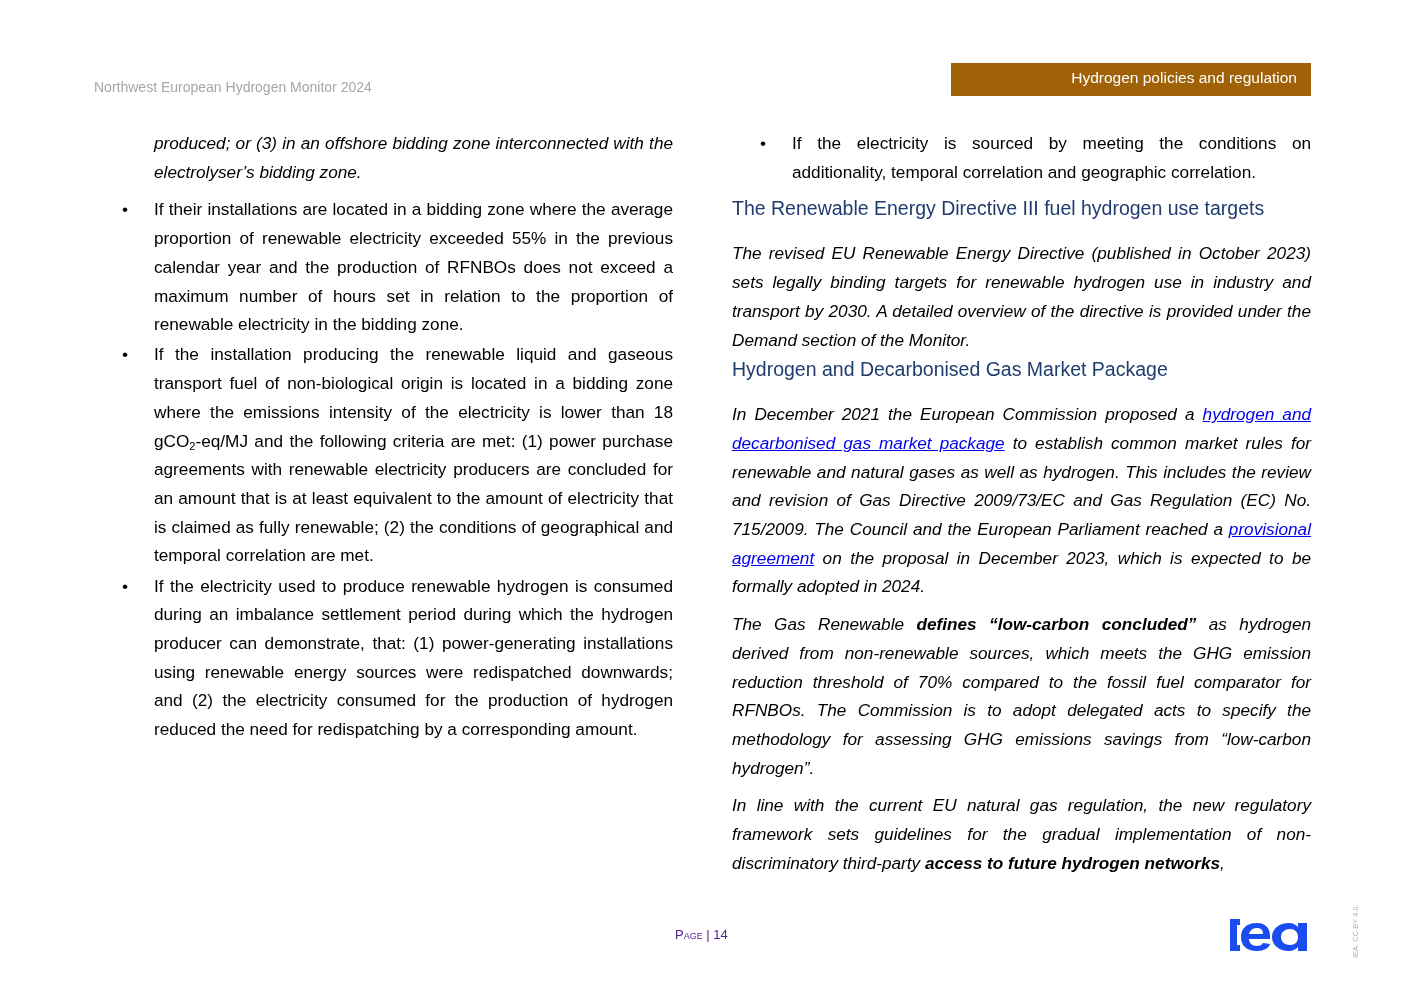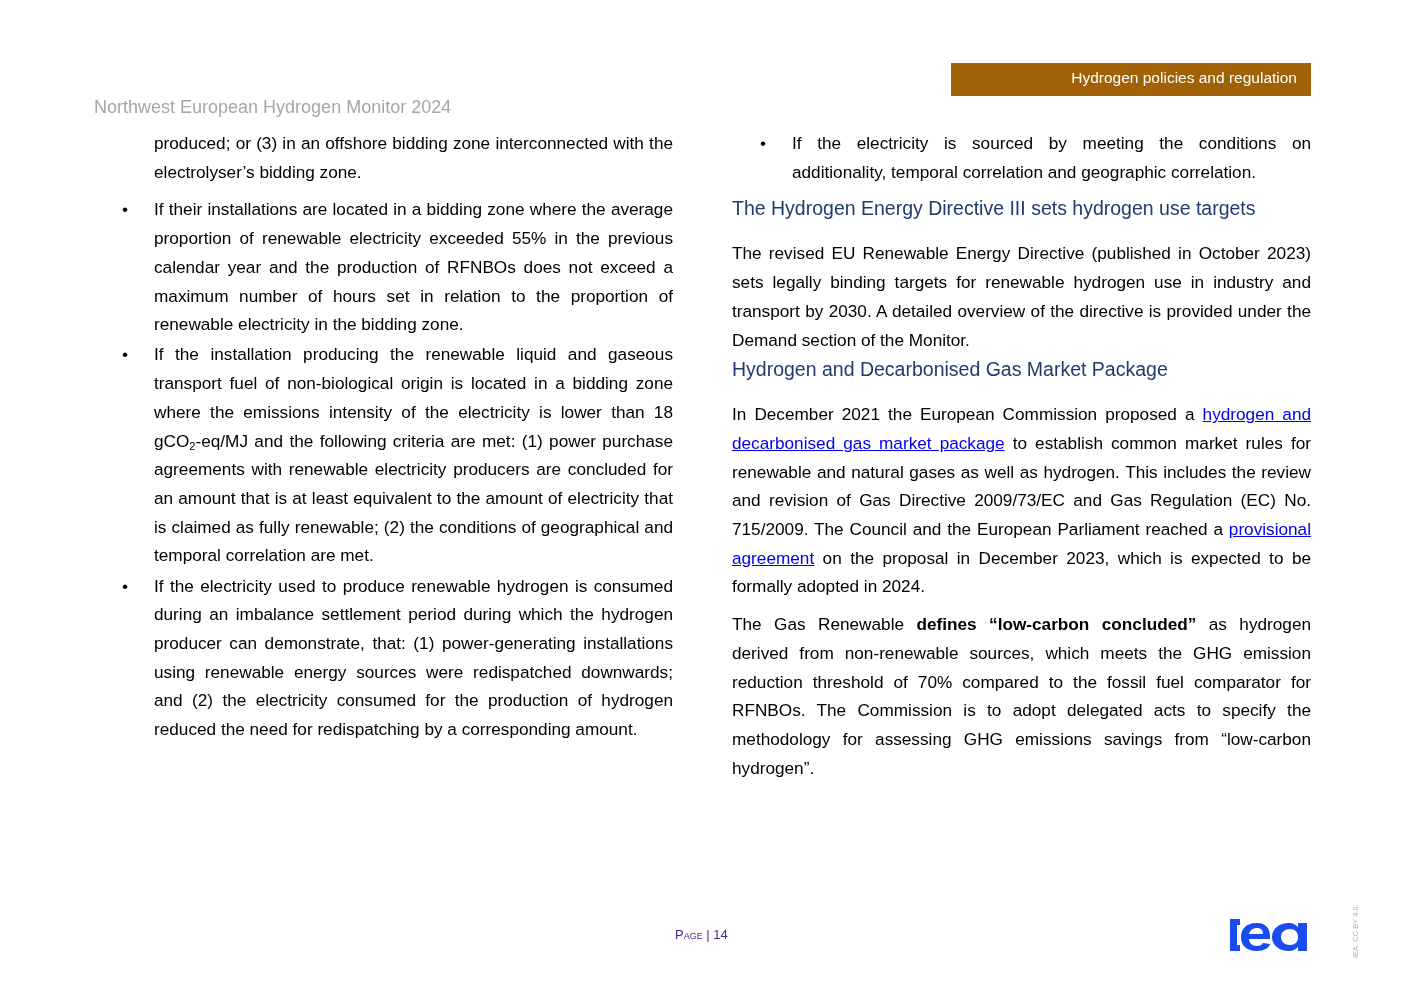--- a/index.html
+++ b/index.html
@@ -1,25 +1,25 @@
 <!DOCTYPE html>
 <html><head>
 <meta charset="utf-8">
 <style>
   html, body { margin: 0; padding: 0; background: #ffffff; }
   body { width: 1403px; height: 992px; position: relative; overflow: hidden;
          font-family: "Liberation Sans", sans-serif; color: #000; }
-  .doc-title { position: absolute; left: 94px; top: 97px; font-size: 18px; color: #a6a6a6; }
+  .doc-title { position: absolute; left: 94px; top: 79px; font-size: 14px; color: #a6a6a6; }
   .section-banner { position: absolute; left: 951px; top: 63px; width: 360px; height: 33px;
                     background: #a16207; color: #ffffff; font-size: 15.5px; box-sizing: border-box;
                     padding: 6px 14px 0 0; text-align: right; }
   .col { position: absolute; top: 129px; font-size: 17.2px; line-height: 28.7px; text-align: justify; }
   .col-left { left: 94px; width: 579px; }
   .col-right { left: 732px; width: 579px; }
-  p { margin: 0 0 9px 0; }
+  p { margin: 0 0 9px 0; font-style: italic; }
   .indent { padding-left: 60px; }
   ul { list-style: none; margin: 0 0 0 0; padding: 0; }
   li { position: relative; padding-left: 60px; margin-bottom: 1.5px; }
   .bullet { position: absolute; left: 28px; top: 0; }
   .col-right li { padding-left: 60px; }
   .col-right ul { margin-bottom: 8px; }
   h2 { font-weight: normal; color: #1f3c6e; font-size: 19.5px; margin: 0 0 17px 0; line-height: 28px; text-align: left; }
   a { color: #0000ee; text-decoration: underline; }
   sub { font-size: 11px; vertical-align: -3px; line-height: 0; }
   .footer-page { position: absolute; left: 675px; top: 927px; font-size: 13px; color: #4c1d95; }
@@ -40,25 +40,26 @@
     <li><span class="bullet">•</span><span>If their installations are located in a bidding zone where the average proportion of renewable electricity exceeded 55% in the previous calendar year and the production of RFNBOs does not exceed a maximum number of hours set in relation to the proportion of renewable electricity in the bidding zone.</span></li>
     <li><span class="bullet">•</span><span>If the installation producing the renewable liquid and gaseous transport fuel of non-biological origin is located in a bidding zone where the emissions intensity of the electricity is lower than 18 gCO</span><sub>2</sub><span>-eq/MJ and the following criteria are met: (1) power purchase agreements with renewable electricity producers are concluded for an amount that is at least equivalent to the amount of electricity that is claimed as fully renewable; (2) the conditions of geographical and temporal correlation are met.</span></li>
     <li><span class="bullet">•</span><span>If the electricity used to produce renewable hydrogen is consumed during an imbalance settlement period during which the hydrogen producer can demonstrate, that: (1) power-generating installations using renewable energy sources were redispatched downwards; and (2) the electricity consumed for the production of hydrogen reduced the need for redispatching by a corresponding amount.</span></li>
   </ul>
 </div>
 
 <div class="col col-right">
   <ul>
     <li><span class="bullet">•</span><span>If the electricity is sourced by meeting the conditions on additionality, temporal correlation and geographic correlation.</span></li>
   </ul>
-  <h2>The Hydrogen Energy Directive III sets hydrogen use targets</h2>
+  <h2>The Renewable Energy Directive III fuel hydrogen use targets</h2>
   <p style="margin-bottom:1px;">The revised EU Renewable Energy Directive (published in October 2023) sets legally binding targets for renewable hydrogen use in industry and transport by 2030. A detailed overview of the directive is provided under the Demand section of the Monitor.</p>
   <h2>Hydrogen and Decarbonised Gas Market Package</h2>
   <p><span>In December 2021 the European Commission proposed a </span><a href="#">hydrogen and decarbonised gas market package</a><span> to establish common market rules for renewable and natural gases as well as hydrogen. This includes the review and revision of Gas Directive 2009/73/EC and Gas Regulation (EC) No. 715/2009. The Council and the European Parliament reached a </span><a href="#">provisional agreement</a><span> on the proposal in December 2023, which is expected to be formally adopted in 2024.</span></p>
   <p><span>The Gas Renewable </span><b>defines “low-carbon concluded”</b><span> as hydrogen derived from non-renewable sources, which meets the GHG emission reduction threshold of 70% compared to the fossil fuel comparator for RFNBOs. The Commission is to adopt delegated acts to specify the methodology for assessing GHG emissions savings from “low-carbon hydrogen”.</span></p>
+  <p><span>In line with the current EU natural gas regulation, the new regulatory framework sets guidelines for the gradual implementation of non-discriminatory third-party </span><b>access to future hydrogen networks</b><span>,</span></p>
 </div>
 
 <div class="footer-page"><span class="sc">Page</span> <span>|</span> <span>14</span></div>
 
 <svg class="iea-logo" width="80" height="36" viewBox="0 0 80 36">
   <rect x="1" y="2" width="7" height="32" fill="#1a4cf0"></rect>
   <rect x="1" y="2" width="10" height="6" fill="#1a4cf0"></rect>
   <rect x="1" y="28" width="10" height="6" fill="#1a4cf0"></rect>
   <path d="M28 6 C16 6 12 13 12 20 C12 28 17 34 28 34 C35 34 40 31 41 27 L34 26 C33 28 31 29 28 29 C23 29 20 26 20 22 L41 22 C42 12 37 6 28 6 Z M20 17 C21 13 24 11 28 11 C32 11 34 13 34 17 Z" fill="#1a4cf0"></path>
   <path d="M60 6 C50 6 43 12 43 20 C43 28 50 34 60 34 C64 34 67 32 69 30 L69 34 L78 34 L78 6 L69 6 L69 10 C67 8 64 6 60 6 Z M61 12 C66 12 69 15 69 20 C69 25 66 28 61 28 C56 28 52 25 52 20 C52 15 56 12 61 12 Z" fill="#1a4cf0"></path>

